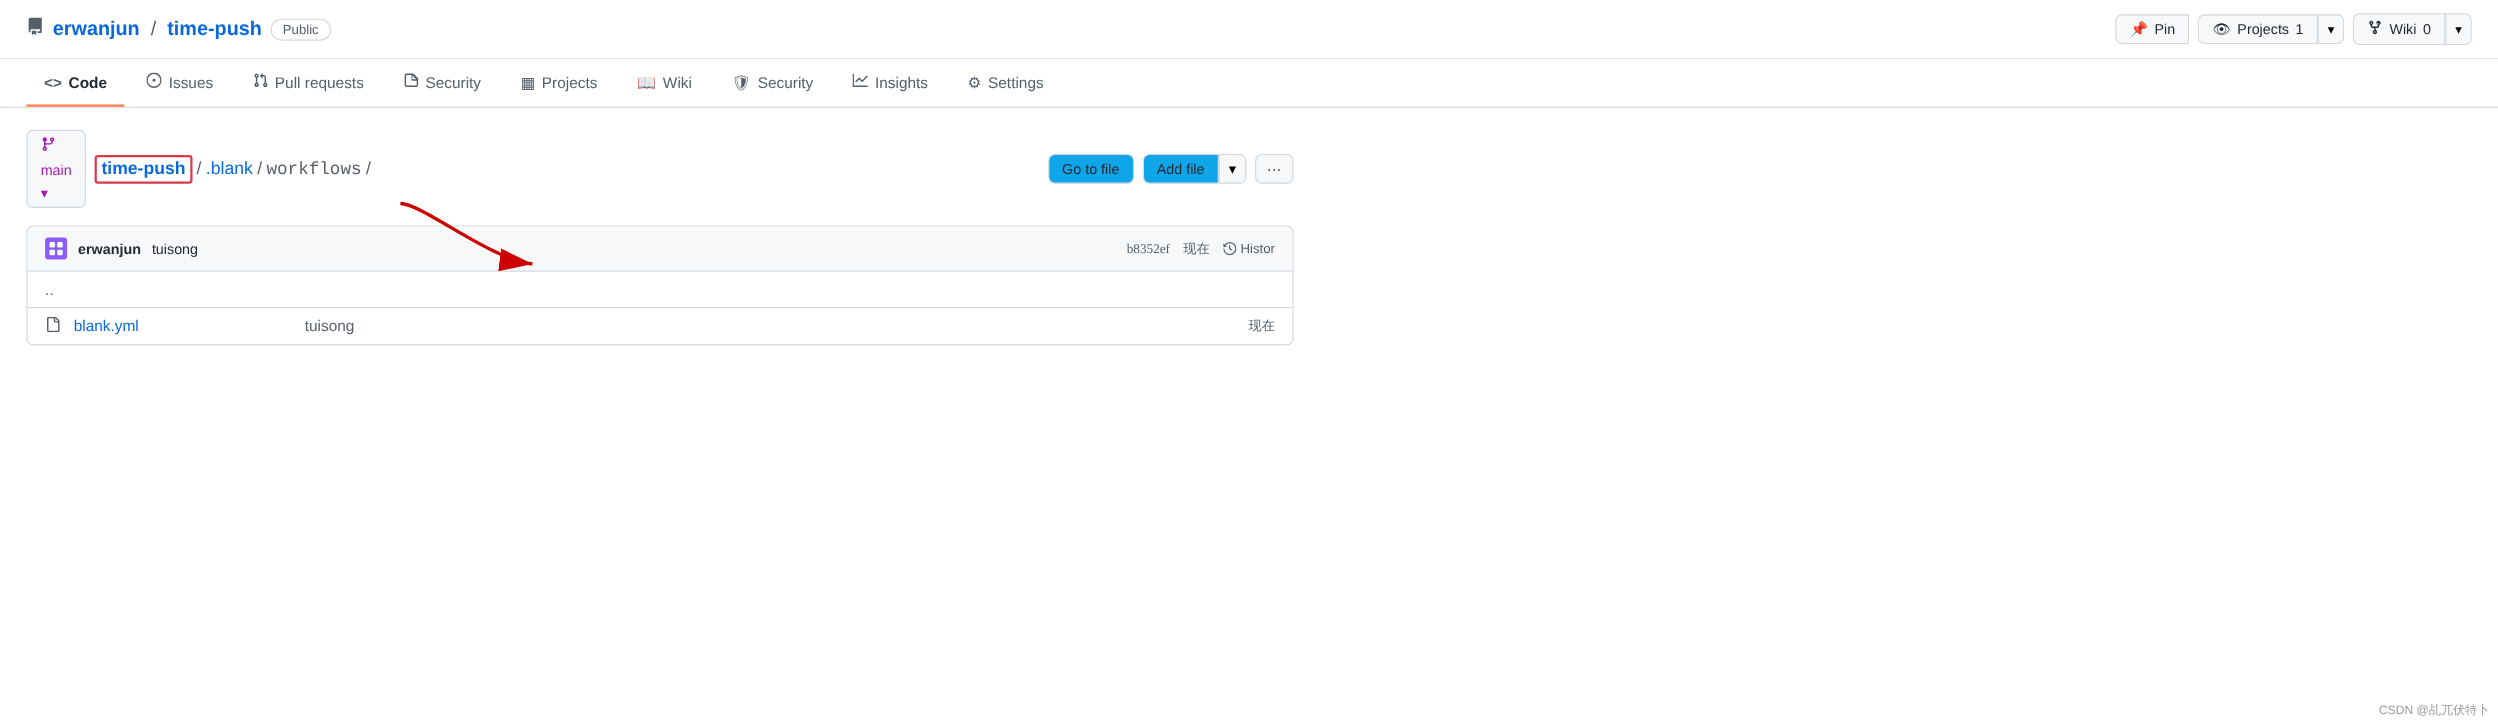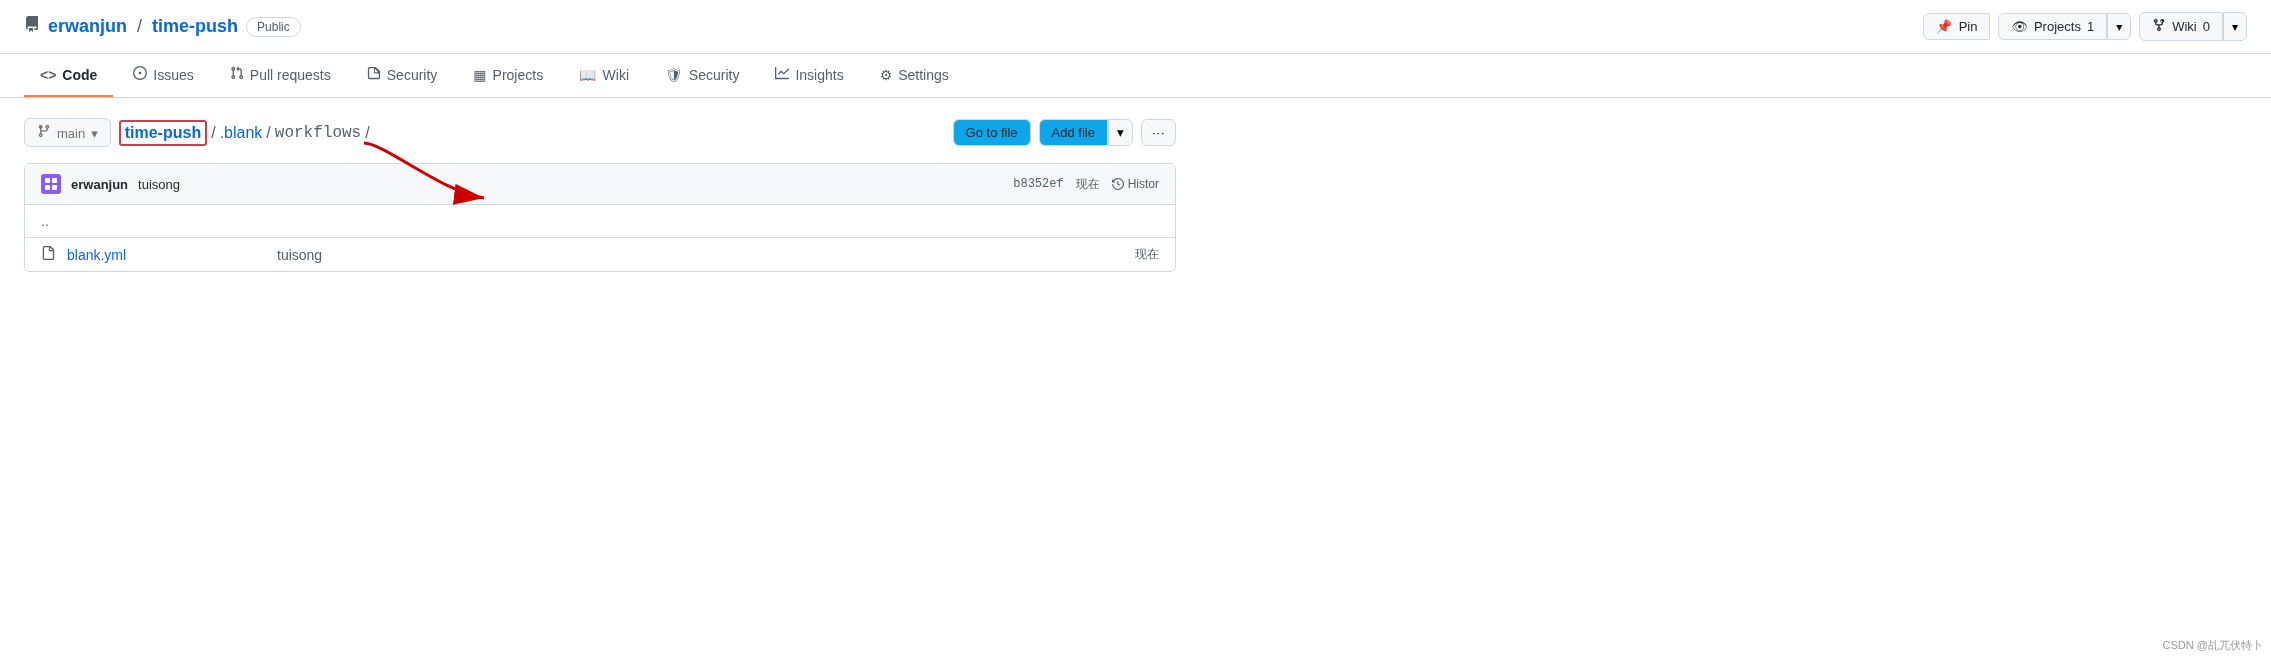--- a/index.html
+++ b/index.html
@@ -126,29 +126,30 @@
       justify-content: space-between;
       margin-bottom: 16px;
     }
     .file-path-left {
       display: flex;
       align-items: center;
       gap: 8px;
     }
     .branch-btn {
       display: flex;
-      align-items: flex-end;
+      align-items: flex-start;
       gap: 6px;
       border: 1px solid #d0d7de;
       border-radius: 6px;
       padding: 5px 12px;
       font-size: 13px;
       background: #f6f8fa;
-      color: #737373;
-      cursor: pointer;
+      color: #a21caf;
+      cursor: pointer;
+      flex-direction: column;
     }
     .breadcrumb {
       display: flex;
       align-items: center;
       gap: 4px;
       font-size: 16px;
     }
     .breadcrumb-link {
       color: #0969da;
       text-decoration: none;
@@ -247,38 +248,37 @@
     }
     .commit-meta {
       margin-left: auto;
       display: flex;
       align-items: center;
       gap: 12px;
       font-size: 12px;
       color: #57606a;
     }
     .commit-hash {
-      font-family: Liberation Mono, monospace;
+      font-family: Liberation Serif, serif;
       color: #57606a;
       margin-left: 35px;
     }
     .commit-time {
       color: #57606a;
     }
     .history-btn {
       display: flex;
       align-items: center;
       gap: 4px;
       color: #57606a;
       font-size: 12px;
     }
 
     .file-row {
       display: flex;
-      align-items: center;
       padding: 8px 16px;
       border-bottom: 1px solid #d0d7de;
       gap: 10px;
     }
     .file-row:last-child {
       border-bottom: none;
     }
     .dotdot-row {
       padding: 8px 16px;
       border-bottom: 1px solid #d0d7de;

